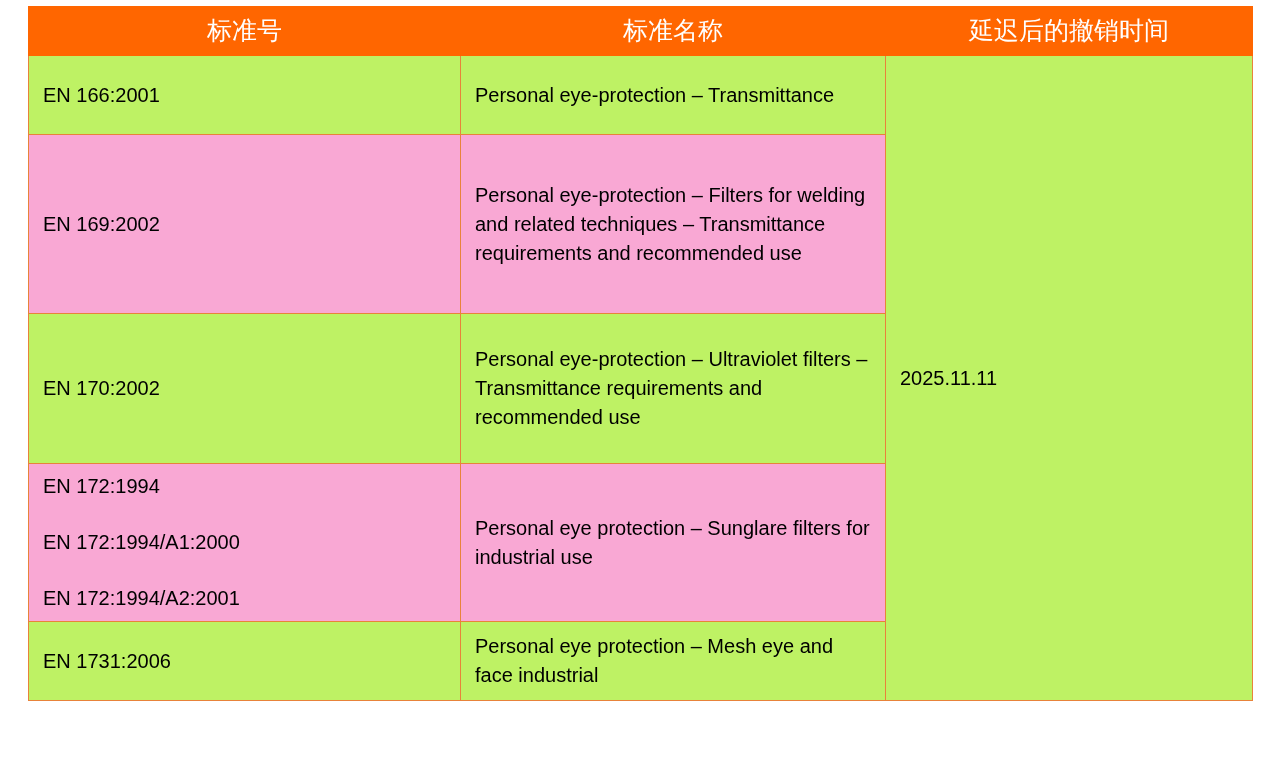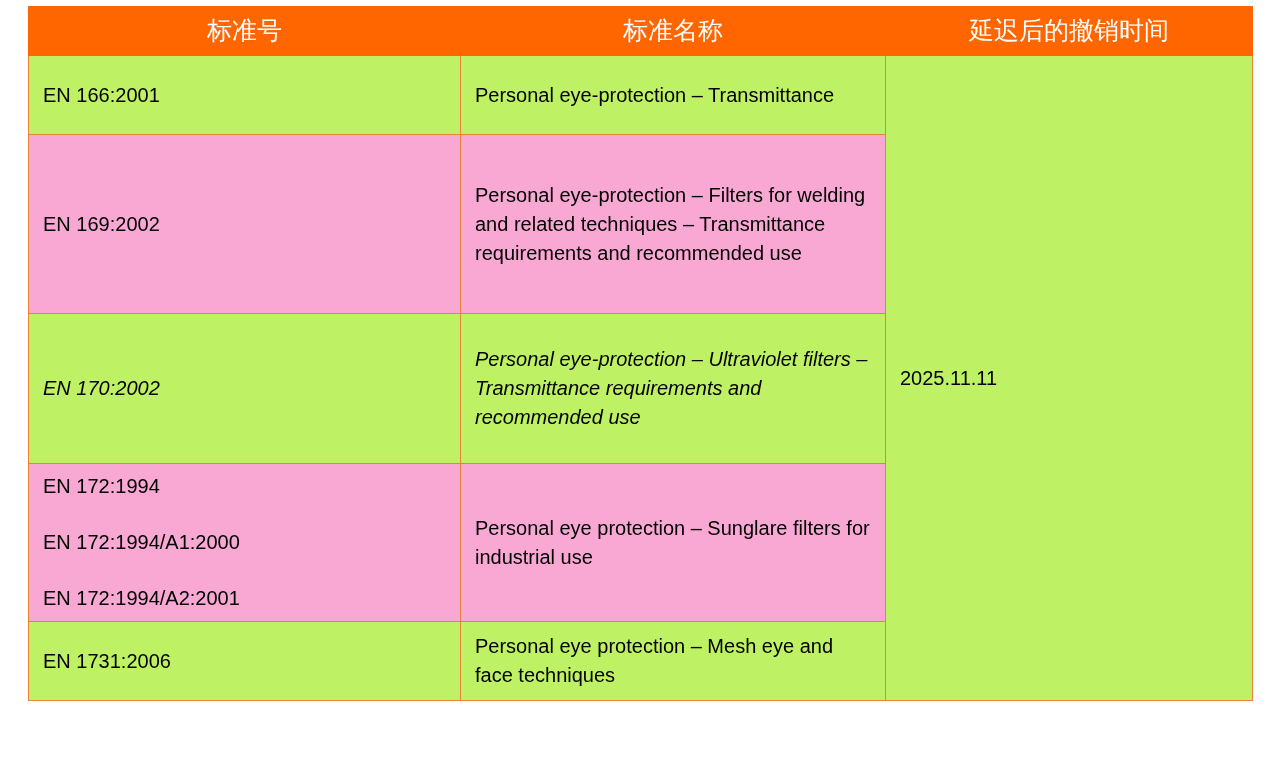--- a/index.html
+++ b/index.html
@@ -85,21 +85,21 @@
     margin-top: 27px;
   }
 
   .row-166 td.code-cell,
   .row-166 td.name-cell { height: 62px; }
 
   .row-169 td.code-cell,
   .row-169 td.name-cell { height: 162px; }
 
   .row-170 td.code-cell,
-  .row-170 td.name-cell { height: 133px; font-style: italic; }
+  .row-170 td.name-cell { height: 133px; }
 
   .row-172 td.code-cell,
   .row-172 td.name-cell { height: 130px; }
 
   .row-1731 td.code-cell,
   .row-1731 td.name-cell { height: 62px; }
 </style>
 </head>
 <body>
 
@@ -142,17 +142,17 @@
           <span class="code-line">EN 172:1994</span>
           <span class="code-line">EN 172:1994/A1:2000</span>
           <span class="code-line">EN 172:1994/A2:2001</span>
         </td>
         <td class="name-cell">Personal eye protection – Sunglare filters for industrial use</td>
       </tr>
       <tr class="plain row-1731">
         <td class="code-cell">
           <span class="code-line">EN 1731:2006</span>
         </td>
-        <td class="name-cell">Personal eye protection – Mesh eye and face techniques</td>
+        <td class="name-cell">Personal eye protection – Mesh eye and face industrial</td>
       </tr>
     </tbody>
   </table>
 </div>
 
 </body></html>

